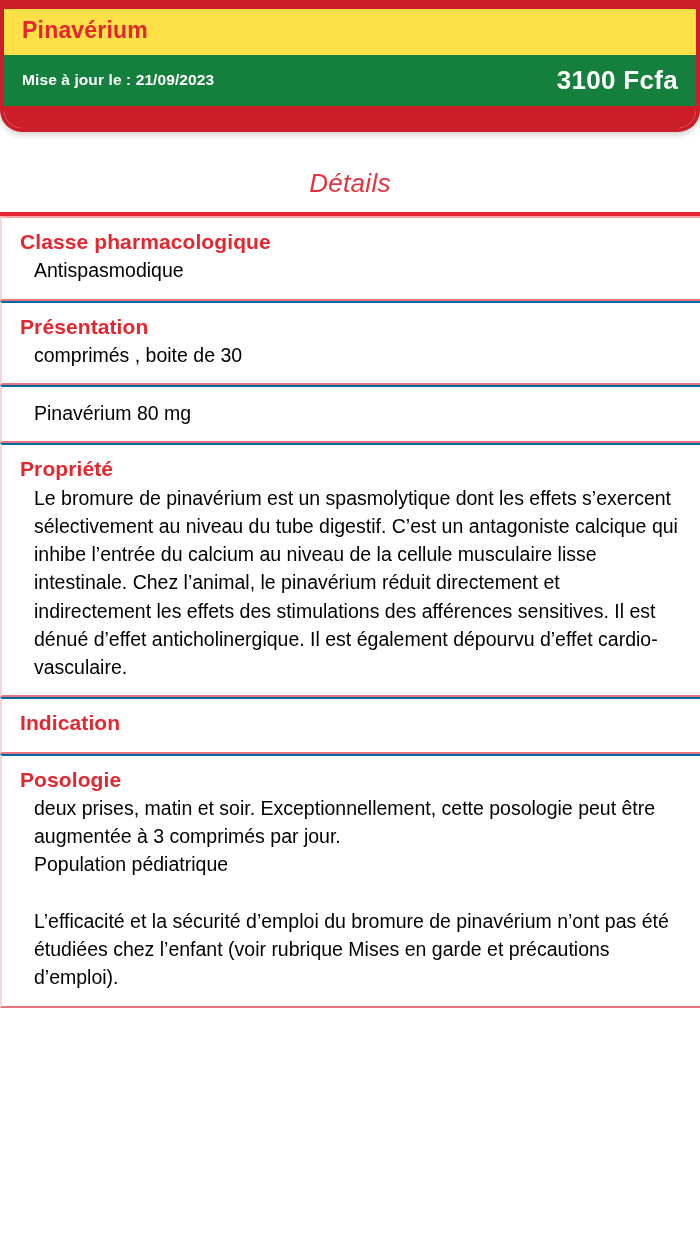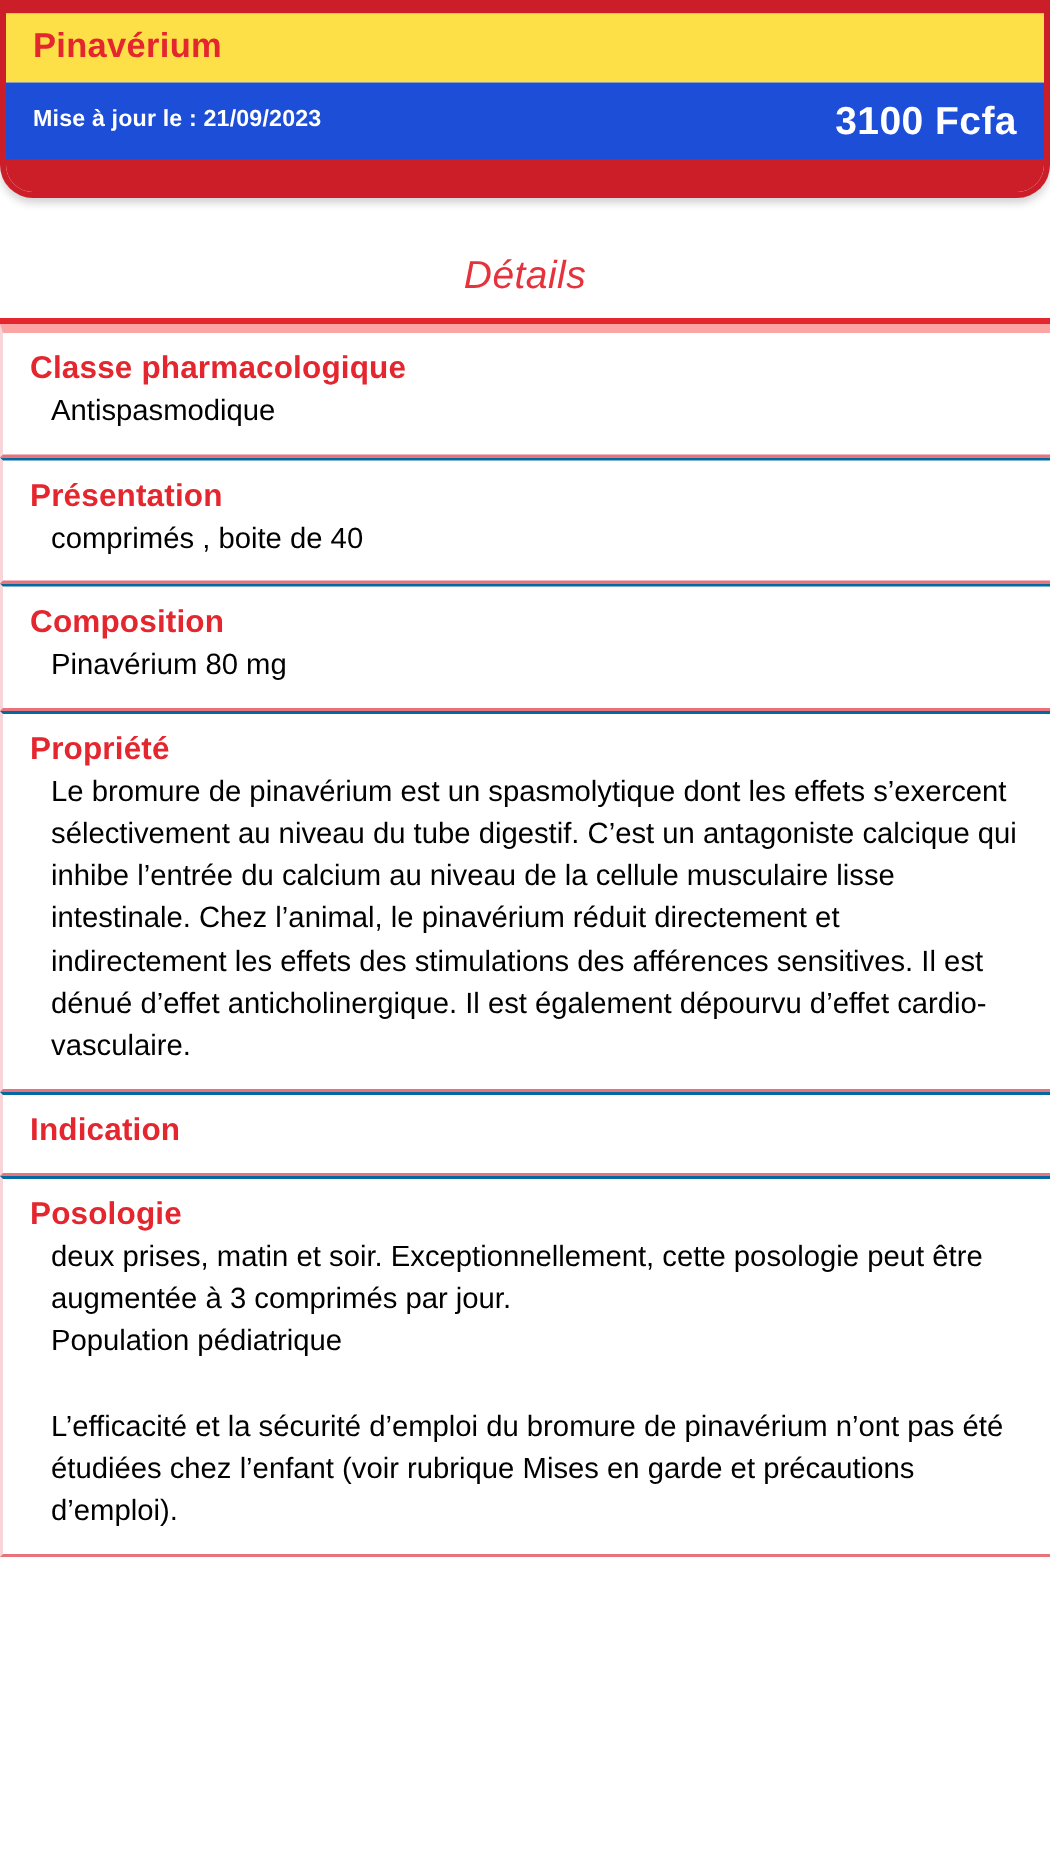--- a/index.html
+++ b/index.html
@@ -37,21 +37,21 @@
     padding: 9px 18px 12px 18px;
   }
   .product-name {
     color: #e4262f;
     font-size: 23px;
     font-weight: bold;
     letter-spacing: 0.2px;
     line-height: 1.1;
   }
   .product-meta-row {
-    background: #1d4ed8;
+    background: #15803d;
     display: flex;
     align-items: center;
     justify-content: space-between;
     padding: 9px 18px 10px 18px;
     min-height: 32px;
   }
   .product-updated {
     color: #ffffff;
     font-size: 15.5px;
     font-weight: bold;
@@ -92,21 +92,21 @@
     display: block;
   }
   .section {
     border-top: 2px solid #0369a1;
     border-bottom: 2px solid #e8737c;
     border-left: 2px solid #f7d5d8;
     padding: 12px 18px 14px 18px;
     background: #ffffff;
   }
   .section:first-child {
-    border-top: 6px solid #fca5a5;
+    border-top: 2px solid #fca5a5;
   }
   .section-title {
     color: #e4262f;
     font-size: 21px;
     font-weight: bold;
     letter-spacing: 0.1px;
     line-height: 1.15;
     margin-bottom: 2px;
   }
   .section-body {
@@ -139,25 +139,24 @@
 
 <div class="sections">
 
   <div class="section">
     <div class="section-title">Classe pharmacologique</div>
     <div class="section-body">Antispasmodique</div>
   </div>
 
   <div class="section">
     <div class="section-title">Présentation</div>
-    <div class="section-body">comprimés , boite de 40</div>
+    <div class="section-body">comprimés , boite de 30</div>
   </div>
 
   <div class="section">
-    <div class="section-title">Composition</div>
     <div class="section-body">Pinavérium 80 mg</div>
   </div>
 
   <div class="section">
     <div class="section-title">Propriété</div>
     <div class="section-body">Le bromure de pinavérium est un spasmolytique dont les effets s’exercent sélectivement au niveau du tube digestif. C’est un antagoniste calcique qui inhibe l’entrée du calcium au niveau de la cellule musculaire lisse intestinale. Chez l’animal, le pinavérium réduit directement et indirectement les effets des stimulations des afférences sensitives. Il est dénué d’effet anticholinergique. Il est également dépourvu d’effet cardio-vasculaire.</div>
   </div>
 
   <div class="section">
     <div class="section-title">Indication</div>

